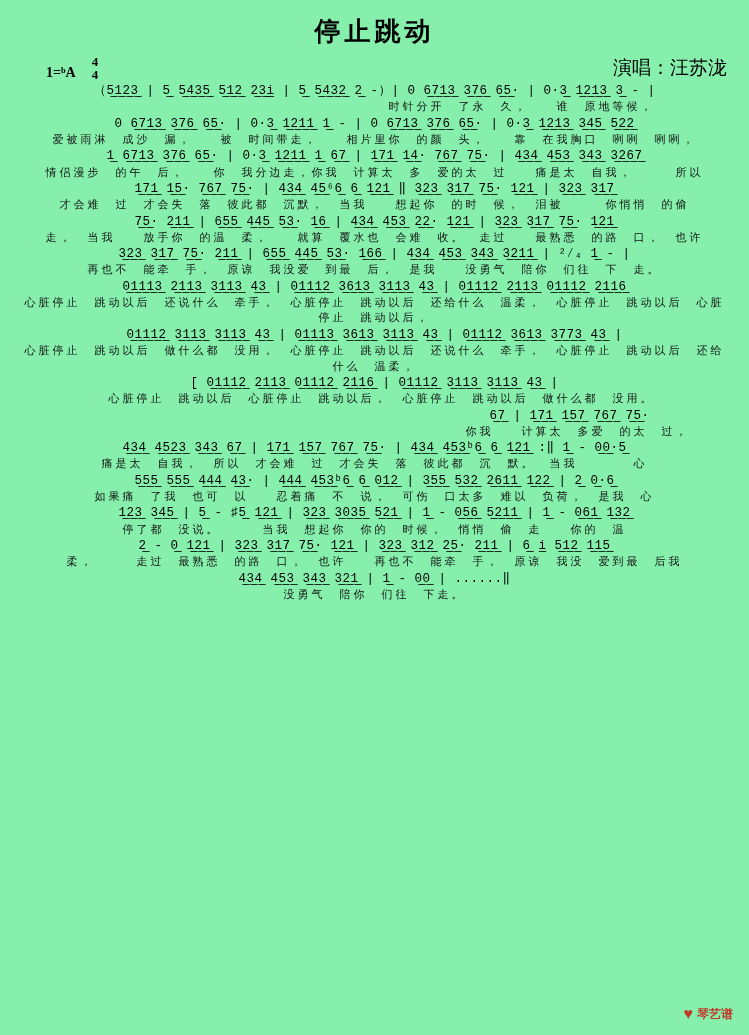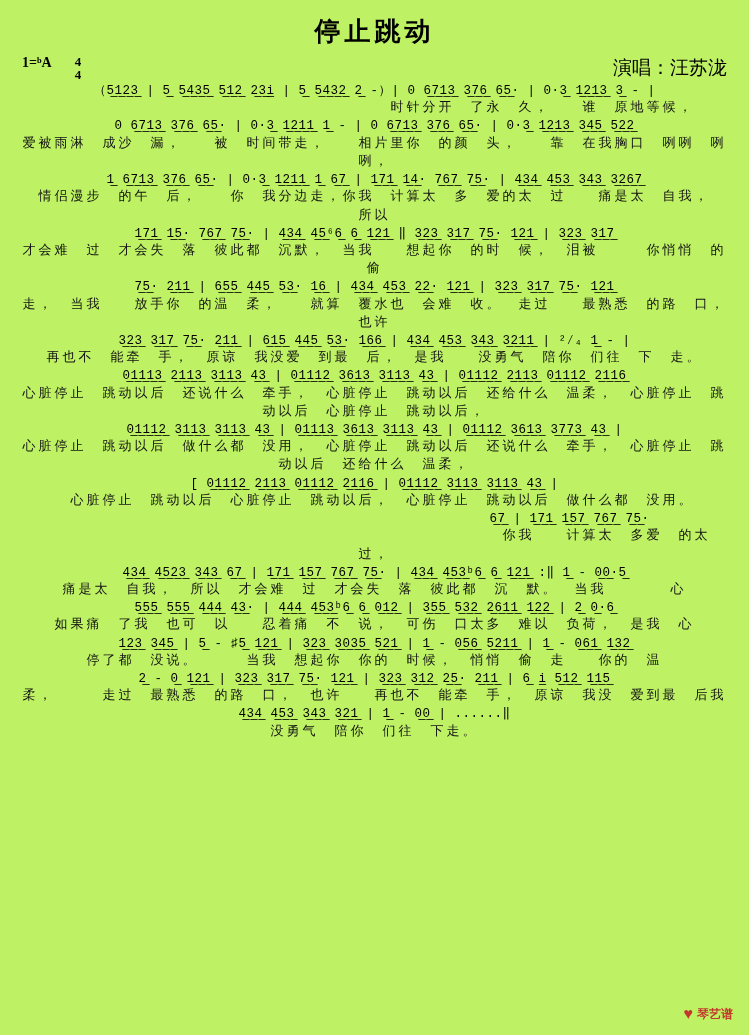--- a/index.html
+++ b/index.html
@@ -8,21 +8,21 @@
       min-height: 1035px;
       background: #fff;
       font-family: 'SimSun', 'STSong', serif;
       color: #000;
       position: relative;
       overflow-x: hidden;
     }
     .page {
       width: 749px;
       min-height: 1035px;
-      background: #bef264;
+      background: #86efac;
       padding: 10px 18px 40px 18px;
       position: relative;
     }
     .title {
       text-align: center;
       font-size: 26px;
       font-weight: bold;
       letter-spacing: 4px;
       margin-bottom: 6px;
       margin-top: 4px;
@@ -32,22 +32,23 @@
       justify-content: space-between;
       align-items: flex-start;
       font-size: 13px;
       margin-bottom: 2px;
       padding: 0 4px;
     }
     .meta-left {
       font-size: 14px;
       font-weight: bold;
       display: flex;
-      align-items: flex-start;
-      gap: 17px;
+      align-items: flex-end;
+      gap: 10px;
+      margin-left: 24px;
     }
     .meta-center {
       text-align: center;
       font-size: 19px;
     }
     .meta-right {
       text-align: right;
       font-size: 13px;
       line-height: 1.5;
     }
@@ -83,22 +84,22 @@
     .score-block {
       width: 100%;
     }
     .row-notes {
       font-family: 'Courier New', monospace;
       font-size: 12.5px;
       letter-spacing: 0.5px;
       line-height: 1.3;
     }
     .row-lyrics {
-      font-family: Liberation Mono, monospace;
-      font-size: 13px;
+      font-family: Liberation Serif, serif;
+      font-size: 11px;
       letter-spacing: 3px;
       line-height: 1.4;
       color: #111;
     }
     .score-row {
       margin-bottom: 1px;
       text-align: center;
     }
   </style>
 </head>
@@ -137,21 +138,21 @@
     </div>
     <div class="score-row">
       <div class="row-notes">1̲7̲1̲  1̲5̲·  7̲6̲7̲  7̲5̲·  | 4̲3̲4̲  4̲5̲⁶6̲  6̲  1̲2̲1̲ ‖ 3̲2̲3̲  3̲1̲7̲  7̲5̲·  1̲2̲1̲ | 3̲2̲3̲  3̲1̲7̲</div>
       <div class="row-lyrics">才会难　过　才会失　落　彼此都　沉默，　当我　　想起你　的时　候，　泪被　　　你悄悄　的偷</div>
     </div>
     <div class="score-row">
       <div class="row-notes">7̲5̲·  2̲1̲1̲ | 6̲5̲5̲  4̲4̲5̲  5̲3̲·  1̲6̲ | 4̲3̲4̲  4̲5̲3̲  2̲2̲·  1̲2̲1̲ | 3̲2̲3̲  3̲1̲7̲  7̲5̲·  1̲2̲1̲</div>
       <div class="row-lyrics">走，　当我　　放手你　的温　柔，　　就算　覆水也　会难　收。　走过　　最熟悉　的路　口，　也许</div>
     </div>
     <div class="score-row">
-      <div class="row-notes">3̲2̲3̲  3̲1̲7̲  7̲5̲·  2̲1̲1̲ | 6̲1̲5̲  4̲4̲5̲  5̲3̲·  1̲6̲6̲ | 4̲3̲4̲  4̲5̲3̲  3̲4̲3̲  3̲2̲1̲1̲ | ²⁄₄ 1̲ -  |</div>
+      <div class="row-notes">3̲2̲3̲  3̲1̲7̲  7̲5̲·  2̲1̲1̲ | 6̲5̲5̲  4̲4̲5̲  5̲3̲·  1̲6̲6̲ | 4̲3̲4̲  4̲5̲3̲  3̲4̲3̲  3̲2̲1̲1̲ | ²⁄₄ 1̲ -  |</div>
       <div class="row-lyrics">再也不　能牵　手，　原谅　我没爱　到最　后，　是我　　没勇气　陪你　们往　下　走。</div>
     </div>
     <div class="score-row">
       <div class="row-notes">0̲1̲1̲1̲3̲  2̲1̲1̲3̲  3̲1̲1̲3̲  4̲3̲ | 0̲1̲1̲1̲2̲  3̲6̲1̲3̲  3̲1̲1̲3̲  4̲3̲ | 0̲1̲1̲1̲2̲  2̲1̲1̲3̲  0̲1̲1̲1̲2̲  2̲1̲1̲6̲</div>
       <div class="row-lyrics">心脏停止　跳动以后　还说什么　牵手，　心脏停止　跳动以后　还给什么　温柔，　心脏停止　跳动以后　心脏停止　跳动以后，</div>
     </div>
     <div class="score-row">
       <div class="row-notes">0̲1̲1̲1̲2̲  3̲1̲1̲3̲  3̲1̲1̲3̲  4̲3̲ | 0̲1̲1̲1̲3̲  3̲6̲1̲3̲  3̲1̲1̲3̲  4̲3̲ | 0̲1̲1̲1̲2̲  3̲6̲1̲3̲  3̲7̲7̲3̲  4̲3̲ |</div>
       <div class="row-lyrics">心脏停止　跳动以后　做什么都　没用，　心脏停止　跳动以后　还说什么　牵手，　心脏停止　跳动以后　还给什么　温柔，</div>
     </div>

